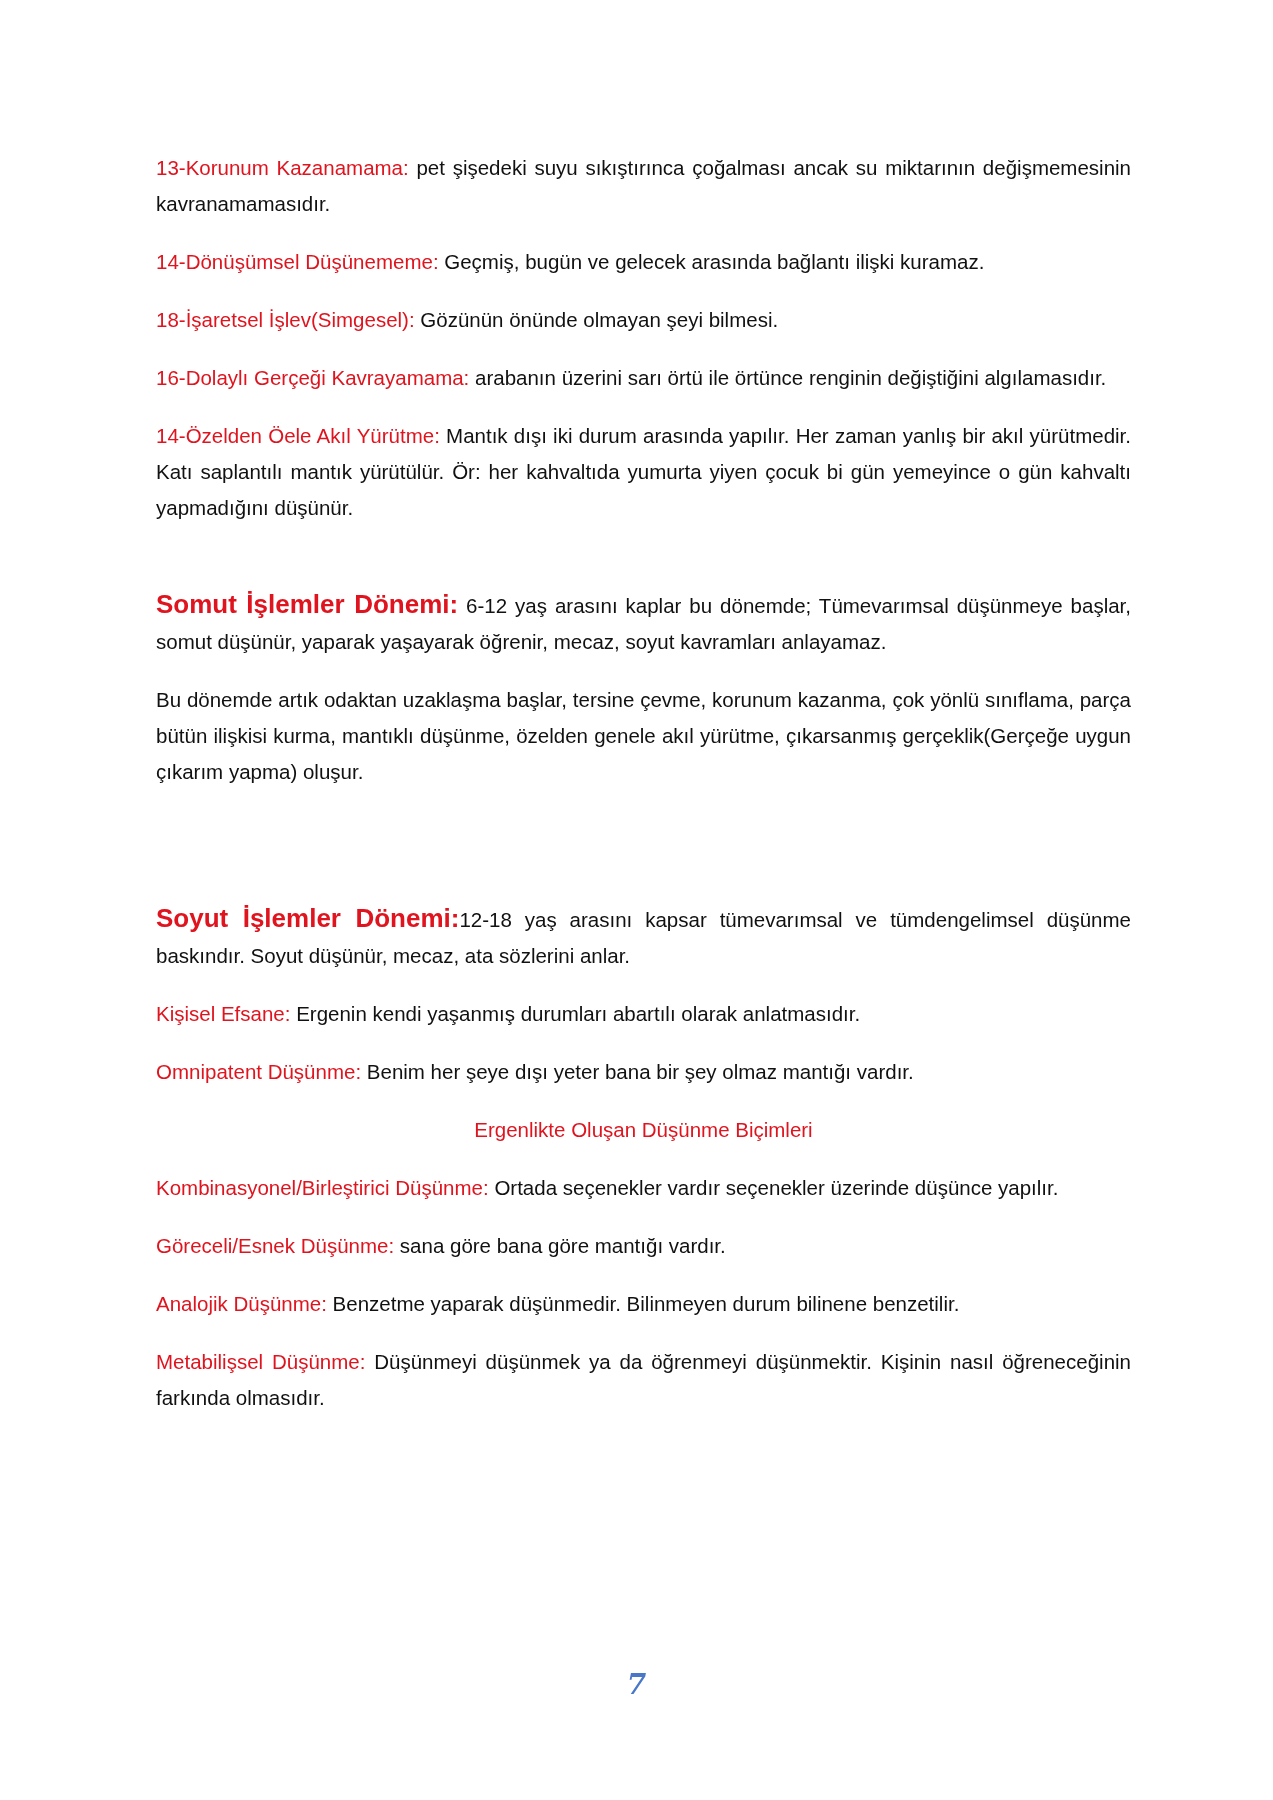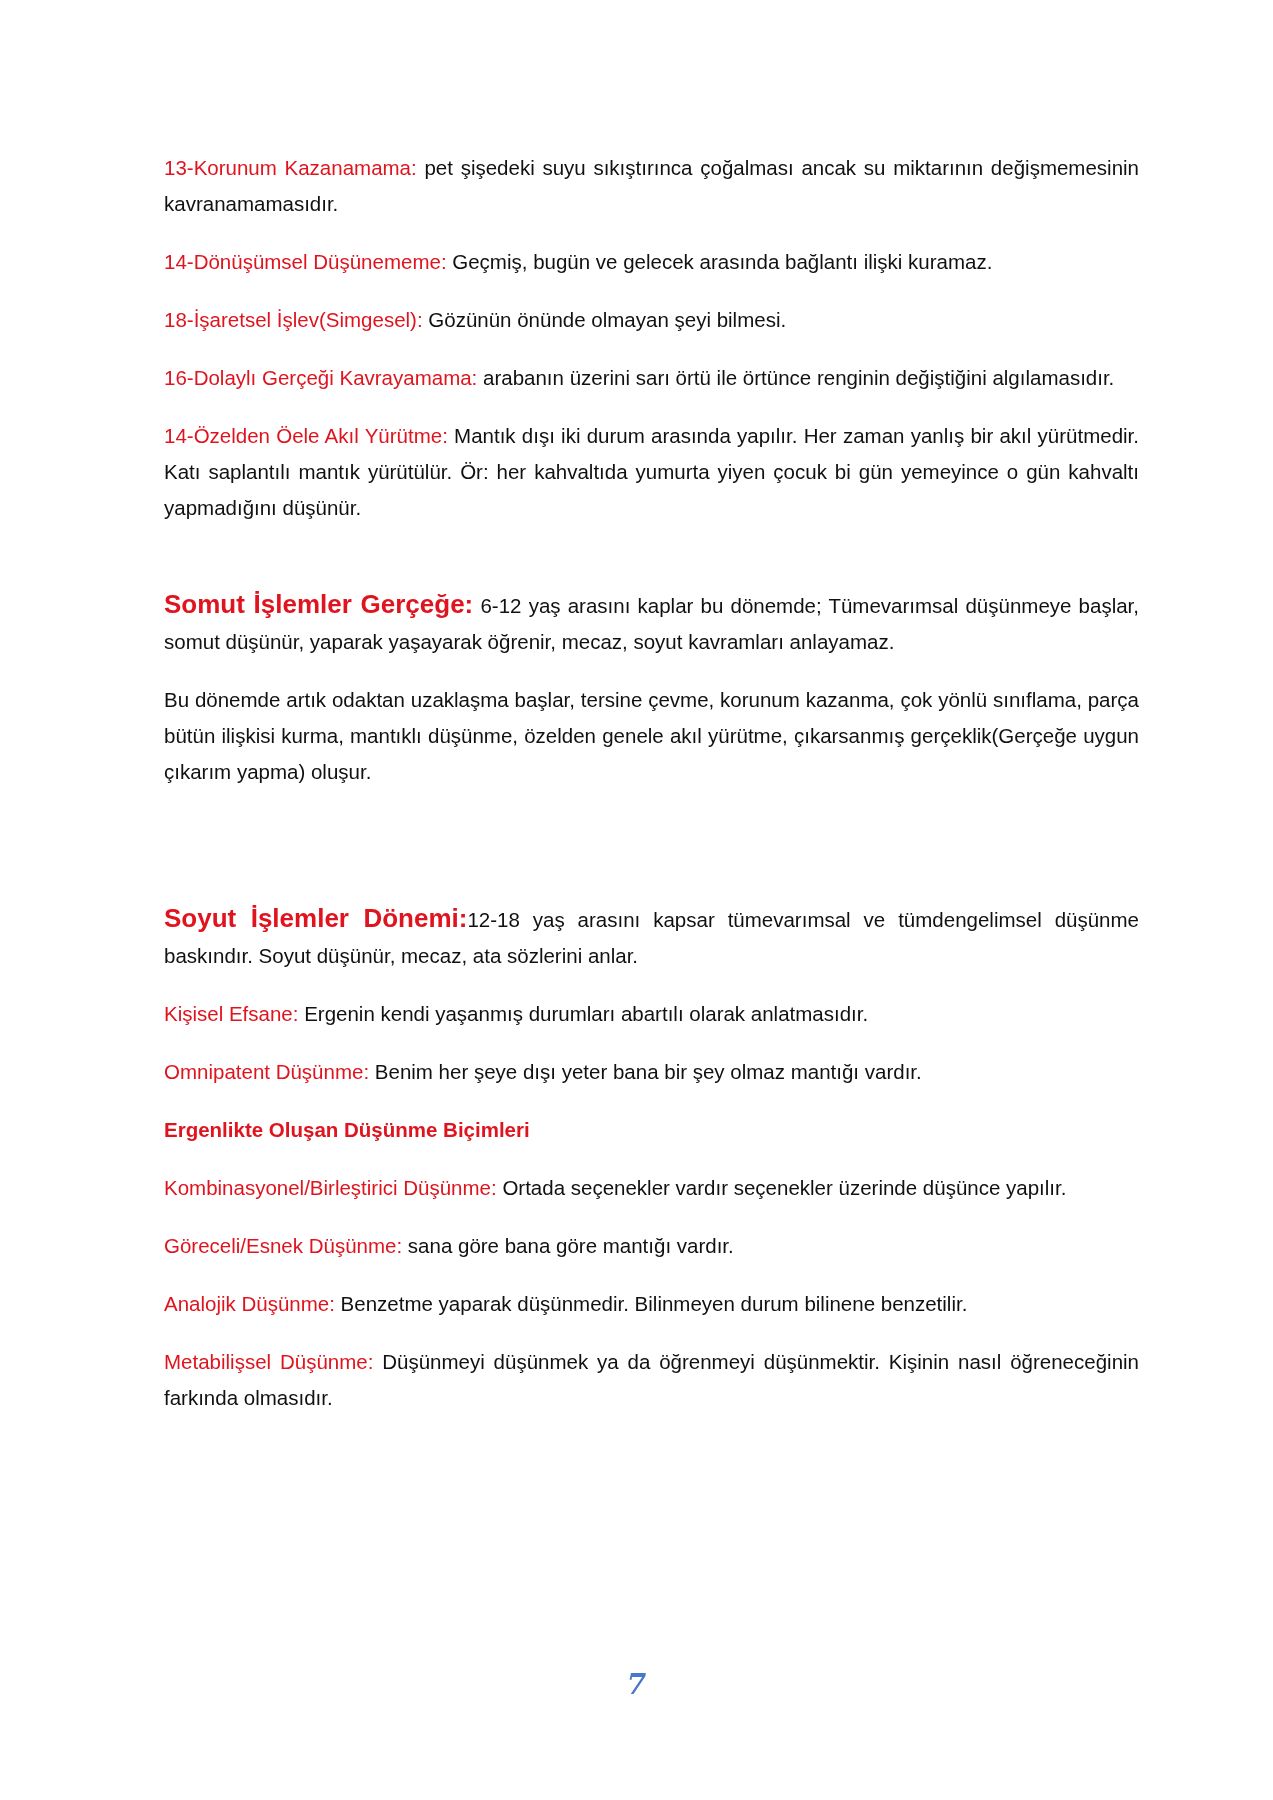--- a/index.html
+++ b/index.html
@@ -1,25 +1,25 @@
 <!DOCTYPE html>
 <html><head>
   <meta charset="utf-8">
   <style>
     html, body { margin: 0; padding: 0; background: #ffffff; }
     body { width: 1273px; height: 1800px; position: relative; overflow: hidden; }
     .page {
-      position: absolute; left: 164px; top: 150px; width: 975px;
+      position: absolute; left: 156px; top: 150px; width: 975px;
       font-family: "Liberation Sans", "DejaVu Sans", sans-serif;
       font-size: 20.5px; line-height: 36px; color: #111111;
     }
     .para { margin: 0 0 22px 0; text-align: justify; }
     .term { color: #e0141e; }
     .head { color: #e0141e; font-weight: bold; font-size: 26px; }
-    .center-title { text-align: left; color: #e0141e; font-weight: bold; margin: 0 0 22px 0; }
+    .center-title { text-align: center; color: #e0141e; font-weight: normal; margin: 0 0 22px 0; }
     .gap1 { height: 38px; }
     .gap2 { height: 88px; }
     .pagenum {
       position: absolute; left: 0; width: 1273px; top: 1668px; text-align: center;
       font-family: "DejaVu Serif", serif; font-weight: bold; font-style: italic;
       font-size: 28px; color: #4a78c8;
     }
   </style>
 </head>
 <body>
@@ -27,21 +27,21 @@
 <div class="page">
 
   <p class="para"><span class="term">13-Korunum Kazanamama:</span><span> pet şişedeki suyu sıkıştırınca çoğalması ancak su miktarının değişmemesinin kavranamamasıdır.</span></p>
   <p class="para"><span class="term">14-Dönüşümsel Düşünememe:</span><span> Geçmiş, bugün ve gelecek arasında bağlantı ilişki kuramaz.</span></p>
   <p class="para"><span class="term">18-İşaretsel İşlev(Simgesel):</span><span> Gözünün önünde olmayan şeyi bilmesi.</span></p>
   <p class="para"><span class="term">16-Dolaylı Gerçeği Kavrayamama:</span><span> arabanın üzerini sarı örtü ile örtünce renginin değiştiğini algılamasıdır.</span></p>
   <p class="para"><span class="term">14-Özelden Öele Akıl Yürütme:</span><span> Mantık dışı iki durum arasında yapılır. Her zaman yanlış bir akıl yürütmedir. Katı saplantılı mantık yürütülür. Ör: her kahvaltıda yumurta yiyen çocuk bi gün yemeyince o gün kahvaltı yapmadığını düşünür.</span></p>
 
   <div class="gap1"></div>
 
-  <p class="para"><span class="head">Somut İşlemler Gerçeğe:</span><span> 6-12 yaş  arasını kaplar bu dönemde; Tümevarımsal düşünmeye başlar, somut düşünür, yaparak yaşayarak öğrenir, mecaz, soyut kavramları anlayamaz.</span></p>
+  <p class="para"><span class="head">Somut İşlemler Dönemi:</span><span> 6-12 yaş  arasını kaplar bu dönemde; Tümevarımsal düşünmeye başlar, somut düşünür, yaparak yaşayarak öğrenir, mecaz, soyut kavramları anlayamaz.</span></p>
   <p class="para">Bu dönemde artık odaktan uzaklaşma başlar, tersine çevme, korunum kazanma, çok yönlü sınıflama, parça bütün ilişkisi kurma, mantıklı düşünme, özelden genele akıl yürütme, çıkarsanmış gerçeklik(Gerçeğe uygun çıkarım yapma) oluşur.</p>
 
   <div class="gap2"></div>
 
   <p class="para"><span class="head">Soyut İşlemler Dönemi:</span><span>12-18 yaş arasını kapsar tümevarımsal ve tümdengelimsel düşünme baskındır. Soyut düşünür, mecaz, ata sözlerini anlar.</span></p>
 
   <p class="para"><span class="term">Kişisel Efsane:</span><span> Ergenin kendi yaşanmış durumları abartılı olarak anlatmasıdır.</span></p>
   <p class="para"><span class="term">Omnipatent Düşünme:</span><span> Benim her şeye dışı yeter bana bir şey olmaz mantığı vardır.</span></p>
 
   <p class="center-title">Ergenlikte Oluşan Düşünme Biçimleri</p>

